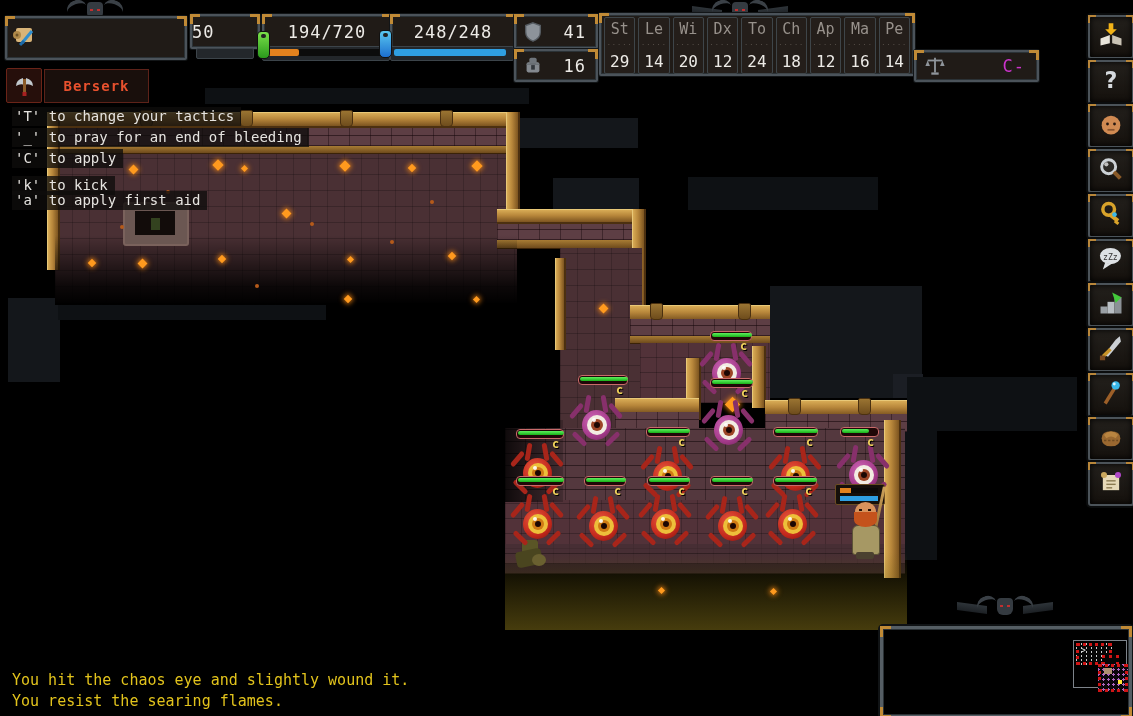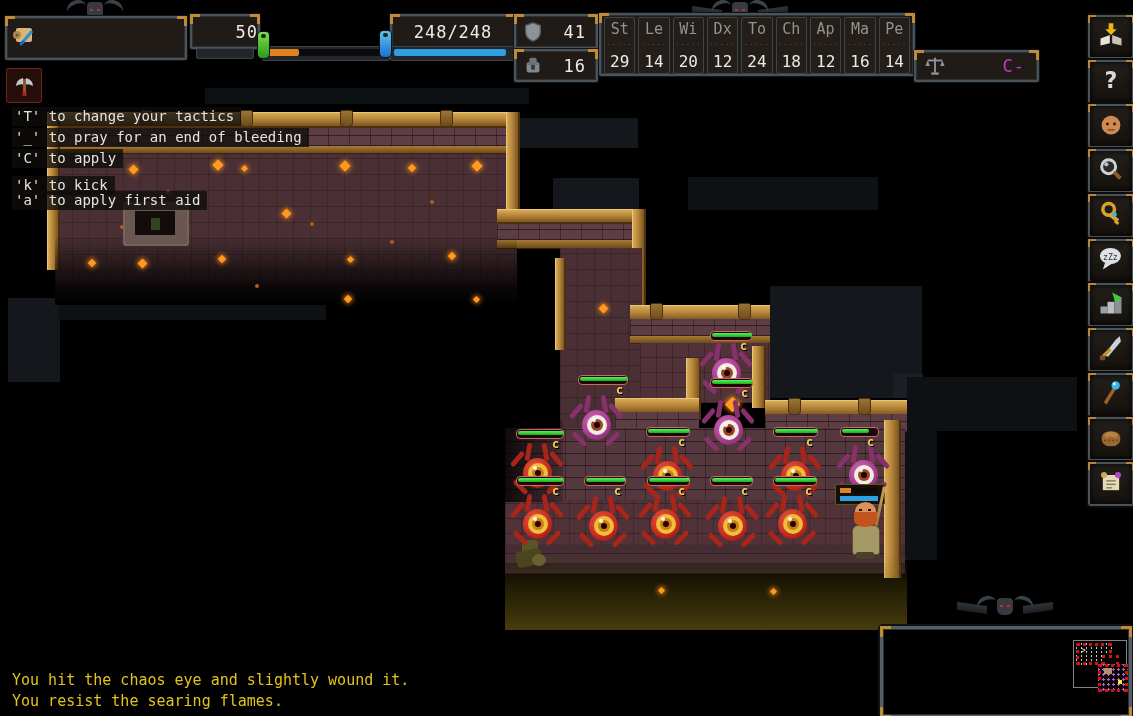--- a/index.html
+++ b/index.html
@@ -476,24 +476,27 @@
           <rect x="4" y="5" width="16" height="14" rx="2" fill="#d8b478"></rect>
           <circle cx="5" cy="12" r="4" fill="#b08a4a"></circle>
           <circle cx="5" cy="12" r="1.5" fill="#6e5428"></circle>
           <line x1="10" y1="20" x2="20" y2="8" stroke="#2f8fd0" stroke-width="3"></line>
           <line x1="8" y1="22" x2="12" y2="18" stroke="#1c6aa8" stroke-width="3"></line>
         </svg>
     </span>
   </div>
 
   <div class="panel" style="left:190px;top:14px;width:66px;height:31px">
-    <span class="val" style="left:0;width:100%;text-align:right">50</span>
+    <span class="val" style="left:0;width:100%;text-align:left">50</span>
   </div>
   <div class="shelf" style="left:196px;top:48px;width:56px;height:9px"></div>
 
+  <div class="panel" style="left:262px;top:14px;width:126px;height:31px">
+    <span class="val" style="left:0;width:100%;text-align:center">194/720</span>
+  </div>
   <div class="shelf" style="left:262px;top:46px;width:126px;height:13px"></div>
   <div class="bartrack" style="left:268px;top:49px;width:114px;height:7px">
       <div id="hpfill" class="barfill" style="width: 27%; background: rgb(226, 130, 30);"></div>
     </div>
   <div class="vial" style="left:257px;top:31px;background:linear-gradient(#7ae04a,#2a9a1c)">
       <i></i>
     </div>
 
   <div class="panel" style="left:390px;top:14px;width:122px;height:31px">
     <span class="val" style="left:0;width:100%;text-align:center">248/248</span>
@@ -590,20 +593,23 @@
   </div>
 
   <div class="tacticicon">
     <svg width="24" height="24" viewBox="0 0 24 24">
         <rect x="11" y="5" width="3" height="16" fill="#8a5a28"></rect>
         <rect x="10.5" y="18" width="4" height="4" fill="#a82020"></rect>
         <path d="M11 4 Q4 6 4 12 Q8 9.5 11 10.5 Z" fill="#c2c8cd"></path>
         <path d="M14 4 Q21 6 21 12 Q17 9.5 14 10.5 Z" fill="#c2c8cd"></path>
       </svg>
   </div>
+  <div class="tacticbox">
+    <span>Berserk</span>
+  </div>
 
   <div id="hints">
       <div class="hintline" style="top: 107px;">'T' to change your tactics</div>
       <div class="hintline" style="top: 128px;">'_' to pray for an end of bleeding</div>
       <div class="hintline" style="top: 149px;">'C' to apply</div>
       <div class="hintline" style="top: 176px;">'k' to kick</div>
       <div class="hintline" style="top: 191px;">'a' to apply first aid</div>
     </div>
   <div id="log">
       <div class="logline" style="top: 671px;">You hit the chaos eye and slightly wound it.</div>

